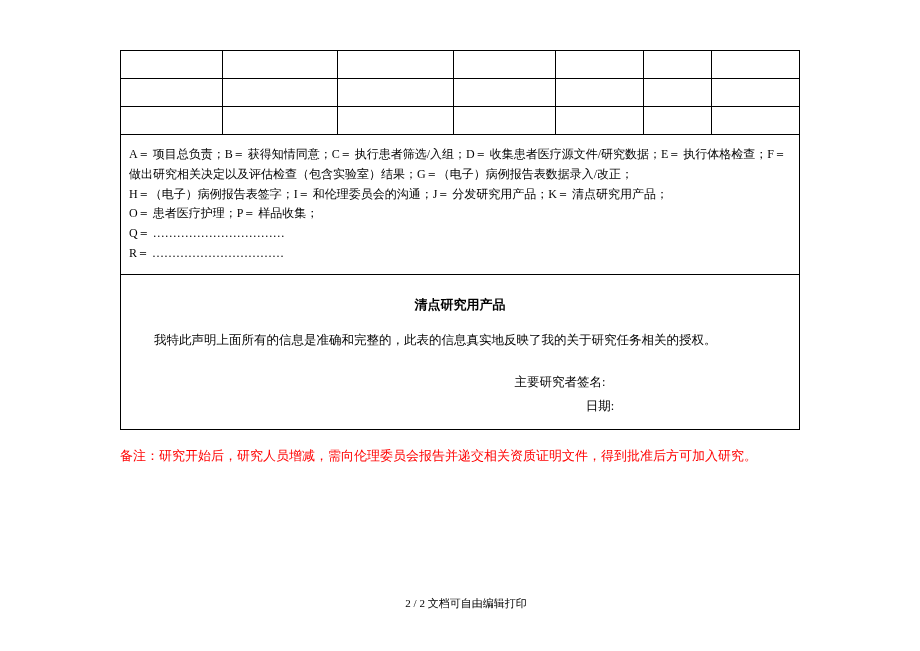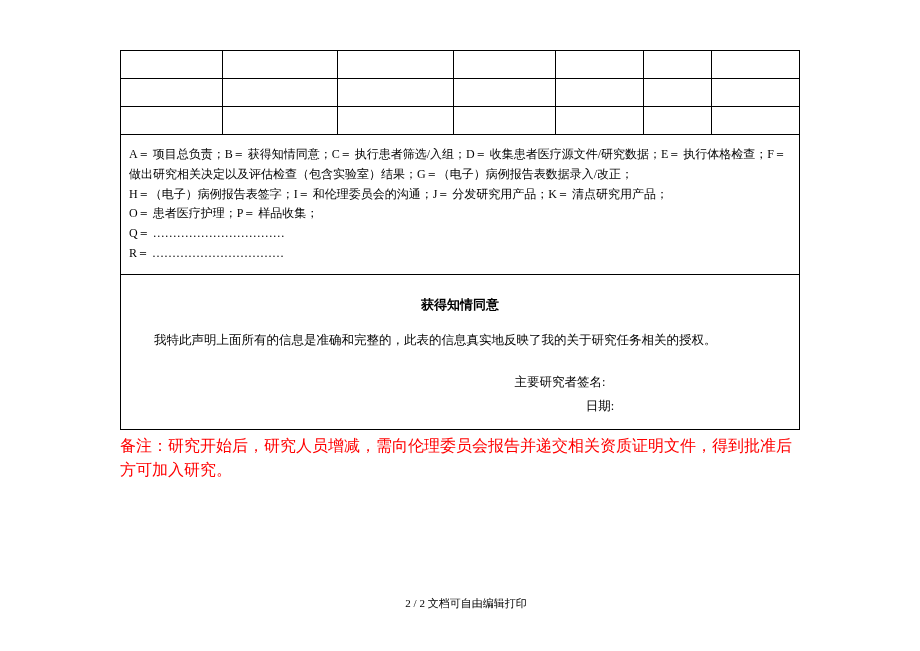--- a/index.html
+++ b/index.html
@@ -60,23 +60,23 @@
     .decl-text {
       text-indent: 2em;
       margin-bottom: 18px;
     }
     .sig-line, .date-line {
       text-align: center;
       padding-left: 200px;
     }
     .date-line { padding-left: 280px; }
     .note {
-      font-size: 16px;
+      font-size: 13px;
       color: #ff0000;
-      margin-top: 4px;
+      margin-top: 16px;
       line-height: 1.5;
     }
     .note-label { font-weight: normal; }
     .footer {
       position: absolute;
       bottom: 40px;
       left: 12px;
       right: 0;
       text-align: center;
       font-size: 11px;
@@ -124,21 +124,21 @@
     <div class="tasks-body">
       <div>A＝ 项目总负责；B＝ 获得知情同意；C＝ 执行患者筛选/入组；D＝ 收集患者医疗源文件/研究数据；E＝ 执行体格检查；F＝ 做出研究相关决定以及评估检查（包含实验室）结果；G＝（电子）病例报告表数据录入/改正；</div>
       <div>H＝（电子）病例报告表签字；I＝ 和伦理委员会的沟通；J＝ 分发研究用产品；K＝ 清点研究用产品；</div>
       <div>O＝ 患者医疗护理；P＝ 样品收集；</div>
       <div>Q＝ ……………………………</div>
       <div>R＝ ……………………………</div>
     </div>
   </div>
 
   <div class="decl-block">
-    <div class="decl-title">获得知情同意</div>
+    <div class="decl-title">清点研究用产品</div>
     <div class="decl-text">我特此声明上面所有的信息是准确和完整的，此表的信息真实地反映了我的关于研究任务相关的授权。</div>
     <div class="sig-line">主要研究者签名:</div>
     <div class="date-line">日期:</div>
   </div>
 
   <div class="note">
     <span class="note-label">备注：</span><span>研究开始后，研究人员增减，需向伦理委员会报告并递交相关资质证明文件，得到批准后方可加入研究。</span>
   </div>
 
 </div>

